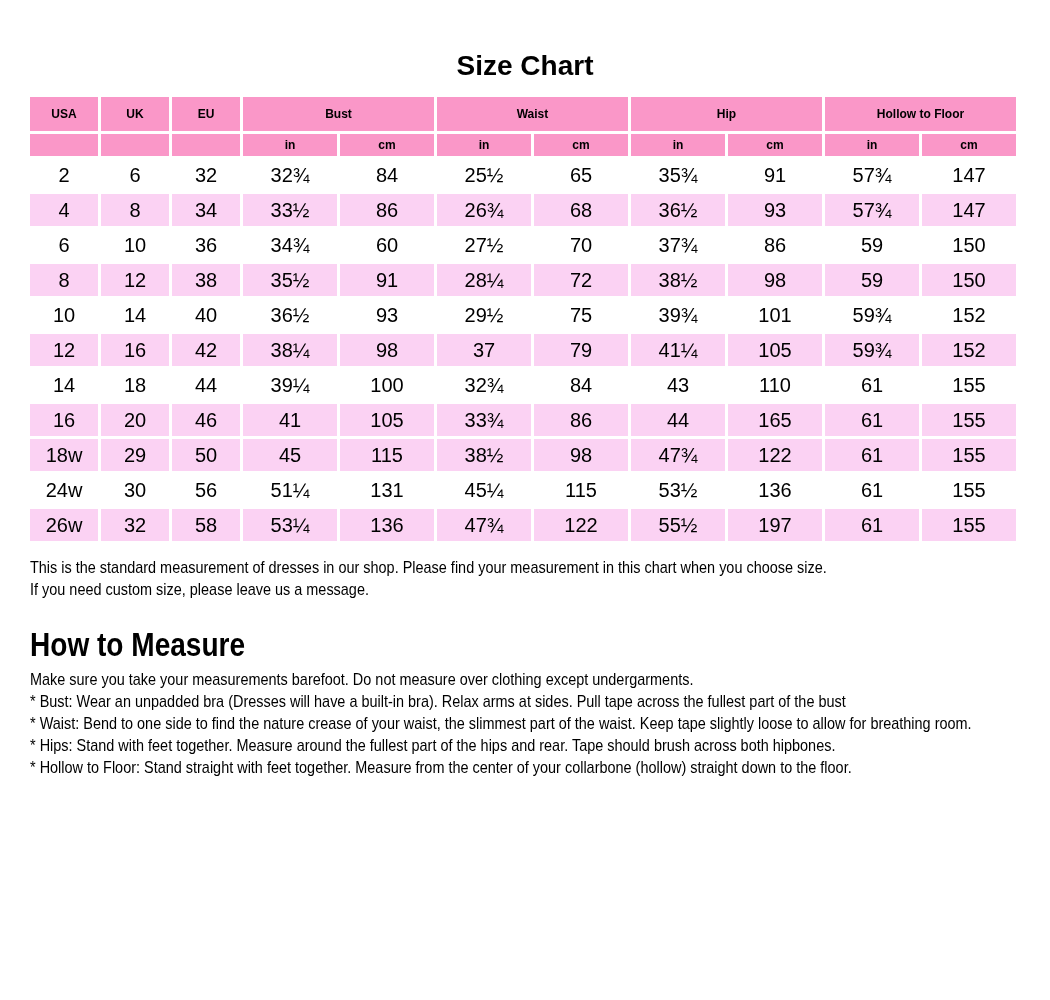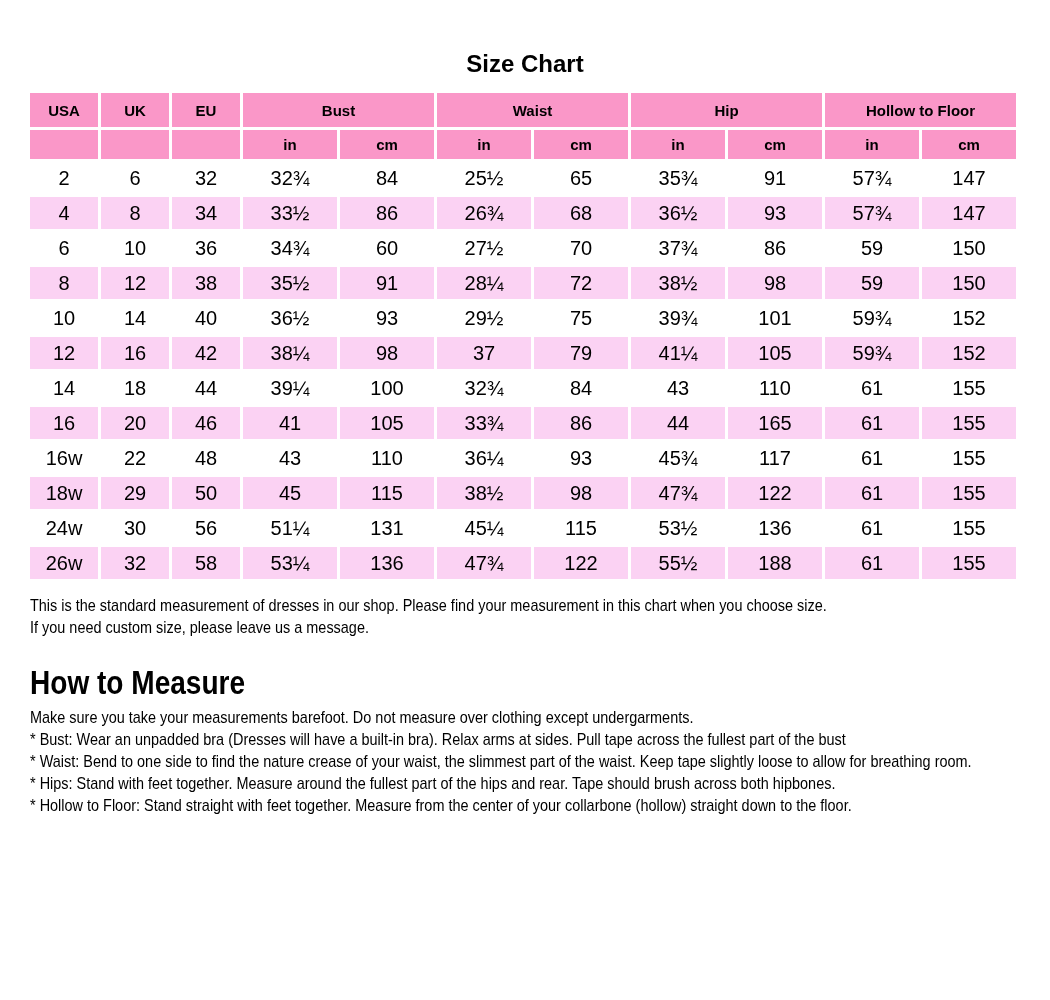--- a/index.html
+++ b/index.html
@@ -15,46 +15,46 @@
     background: #fff;
     color: var(--text-color);
     font-family: "Liberation Sans", "DejaVu Sans", sans-serif;
     overflow: hidden;
     position: relative;
   }
   .page-title {
     margin: 0;
     padding-top: 50px;
     text-align: center;
-    font-size: 24px;
+    font-size: 28px;
     font-weight: bold;
   }
   table.size-table {
     border-collapse: separate;
     border-spacing: 3px;
     margin: 12px 0 0 27px;
     table-layout: fixed;
   }
   .c-sm { width: 68px; }
   .c-lg { width: 94px; }
   table.size-table th, table.size-table td {
     text-align: center;
     vertical-align: middle;
     padding: 0;
     overflow: hidden;
     white-space: nowrap;
   }
   table.size-table thead th {
     background: var(--header-pink);
-    font-size: 15px;
+    font-size: 12px;
     font-weight: bold;
     text-align: center;
   }
   tr.group-row th { height: 34px; }
-  tr.unit-row th { height: 29px; }
+  tr.unit-row th { height: 22px; }
   table.size-table tbody td {
     height: 32px;
     font-size: 20px;
     font-weight: normal;
   }
   tbody tr.row-white td { background: var(--row-white); }
   tbody tr.row-pink td { background: var(--row-pink); }
   .bottom {
     margin: 13px 0 0 30px;
     width: 1165px;
@@ -209,33 +209,20 @@
           <td>46</td>
           <td>41</td>
           <td>105</td>
           <td>33¾</td>
           <td>86</td>
           <td>44</td>
           <td>165</td>
           <td>61</td>
           <td>155</td>
         </tr>
-        <tr class="row-white">
-          <td>16w</td>
-          <td>22</td>
-          <td>48</td>
-          <td>43</td>
-          <td>110</td>
-          <td>36¼</td>
-          <td>93</td>
-          <td>45¾</td>
-          <td>117</td>
-          <td>61</td>
-          <td>155</td>
-        </tr>
         <tr class="row-pink">
           <td>18w</td>
           <td>29</td>
           <td>50</td>
           <td>45</td>
           <td>115</td>
           <td>38½</td>
           <td>98</td>
           <td>47¾</td>
           <td>122</td>
@@ -257,21 +244,21 @@
         </tr>
         <tr class="row-pink">
           <td>26w</td>
           <td>32</td>
           <td>58</td>
           <td>53¼</td>
           <td>136</td>
           <td>47¾</td>
           <td>122</td>
           <td>55½</td>
-          <td>188</td>
+          <td>197</td>
           <td>61</td>
           <td>155</td>
         </tr>
       </tbody>
   </table>
 
   <div class="bottom">
     <p>This is the standard measurement of dresses in our shop. Please find your measurement in this chart when you choose size.</p>
     <p>If you need custom size, please leave us a message.</p>
 

